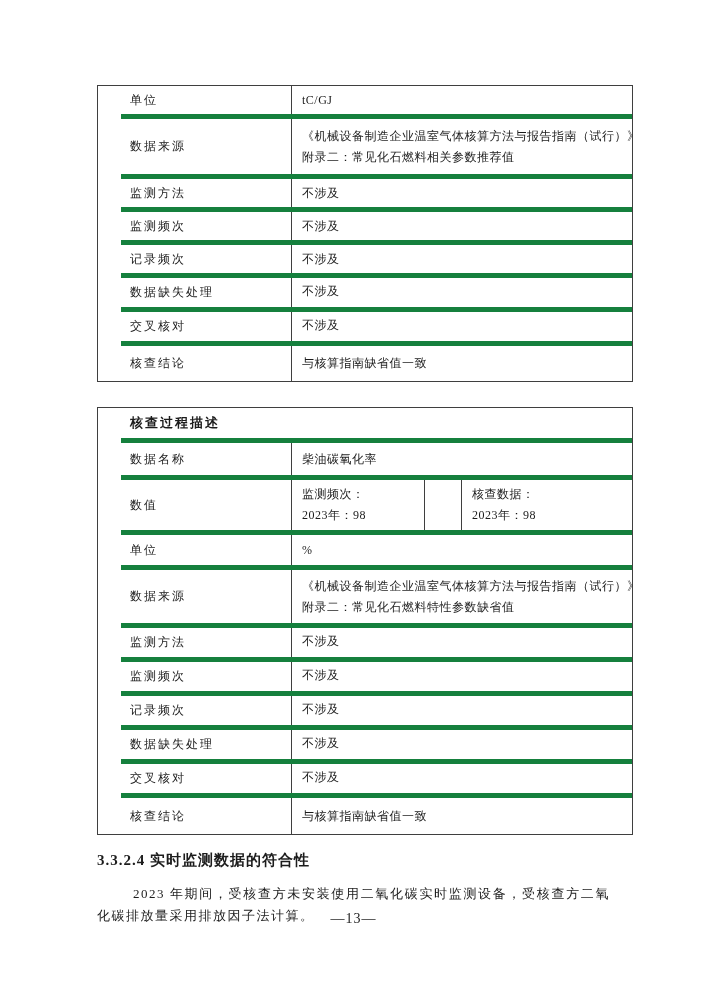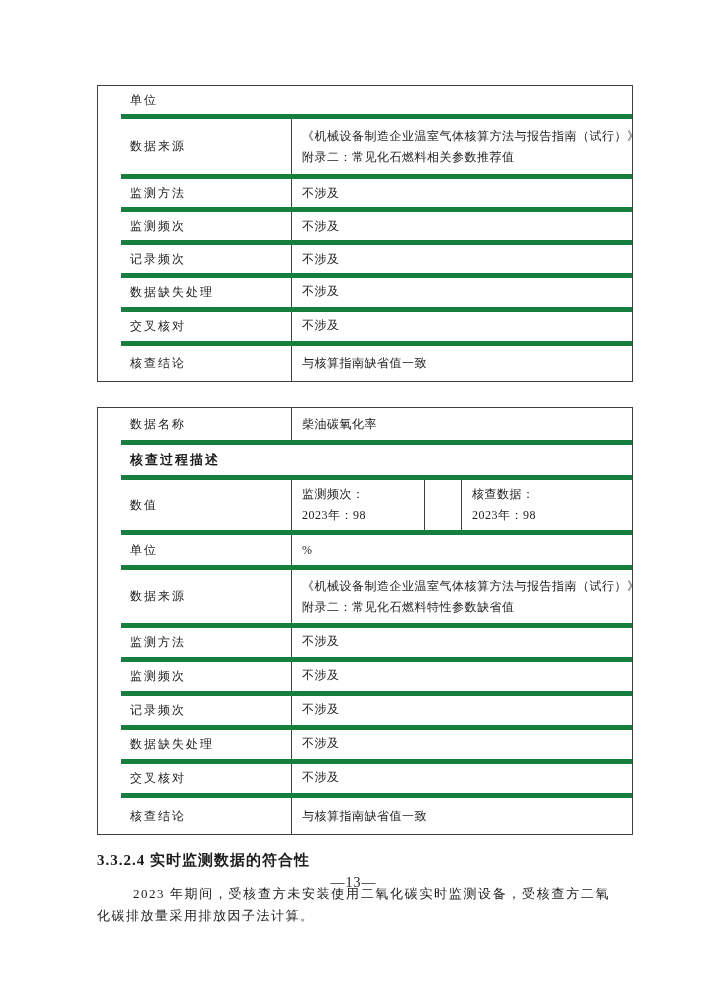--- a/index.html
+++ b/index.html
@@ -73,35 +73,38 @@
     margin: 13px 0 0 97px;
     width: 513px;
     font-size: 13px;
     line-height: 22px;
     letter-spacing: 1.5px;
     text-align: justify;
     text-indent: 36px;
   }
   .pageno {
     position: absolute;
-    left: 0; top: 875px;
+    left: 0; top: 911px;
     width: 707px;
     text-align: center;
     font-size: 14px;
     letter-spacing: 1px;
   }
 </style>
 </head>
 <body>
 
 <div class="page">
 
   <div class="t t1">
     <div class="tr h28">
       <div class="tl">单位</div>
+      <div class="tv">
+          <div class="ln">tC/GJ</div>
+        </div>
     </div>
     <div class="tr h55">
       <div class="tl">数据来源</div>
       <div class="tv">
         <div class="ln">《机械设备制造企业温室气体核算方法与报告指南（试行）》</div>
         <div class="ln">附录二：常见化石燃料相关参数推荐值</div>
       </div>
     </div>
     <div class="tr h28">
       <div class="tl">监测方法</div>
@@ -135,28 +138,28 @@
     </div>
     <div class="tr h35">
       <div class="tl">核查结论</div>
       <div class="tv">
           <div class="ln">与核算指南缺省值一致</div>
         </div>
     </div>
   </div>
 
   <div class="t t2">
+    <div class="tr h30">
+      <div class="th">核查过程描述</div>
+    </div>
     <div class="tr h32">
       <div class="tl">数据名称</div>
       <div class="tv">
           <div class="ln">柴油碳氧化率</div>
         </div>
-    </div>
-    <div class="tr h30">
-      <div class="th">核查过程描述</div>
     </div>
     <div class="tr h50">
       <div class="tl">数值</div>
       <div class="tv rep">
         <div class="ln">监测频次：</div>
         <div class="ln">2023年：98</div>
       </div>
       <div class="gapcell"></div>
       <div class="tv ver">
         <div class="ln">核查数据：</div>

